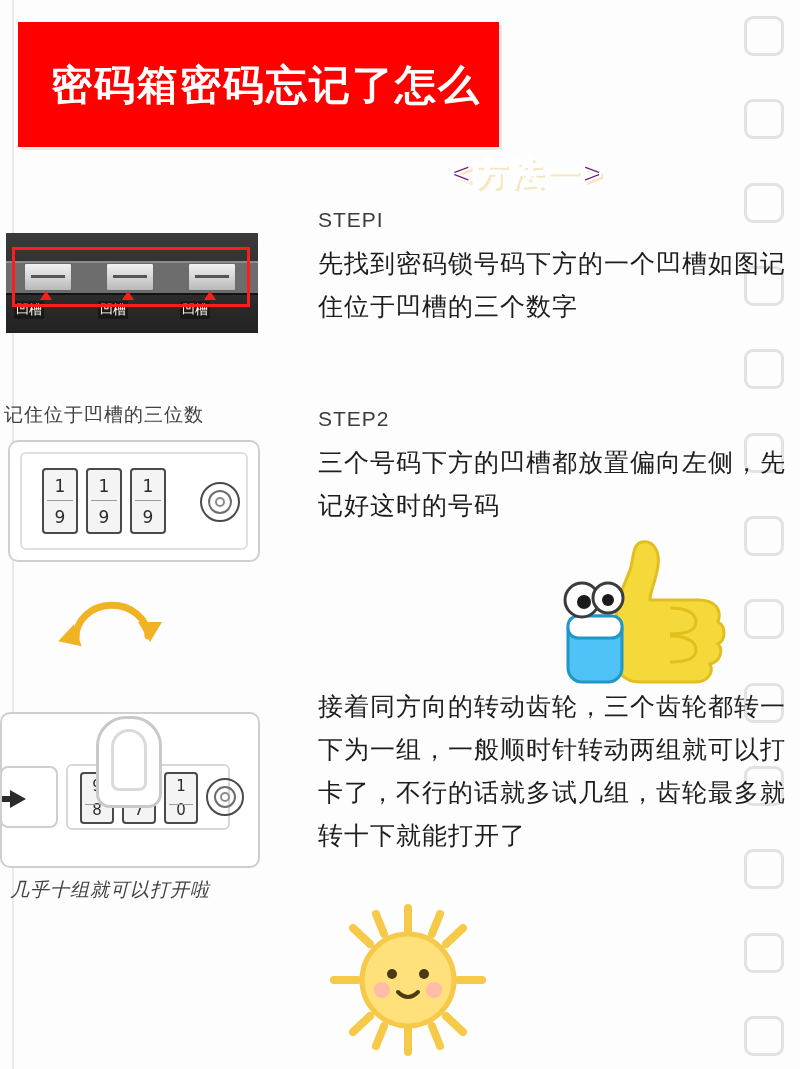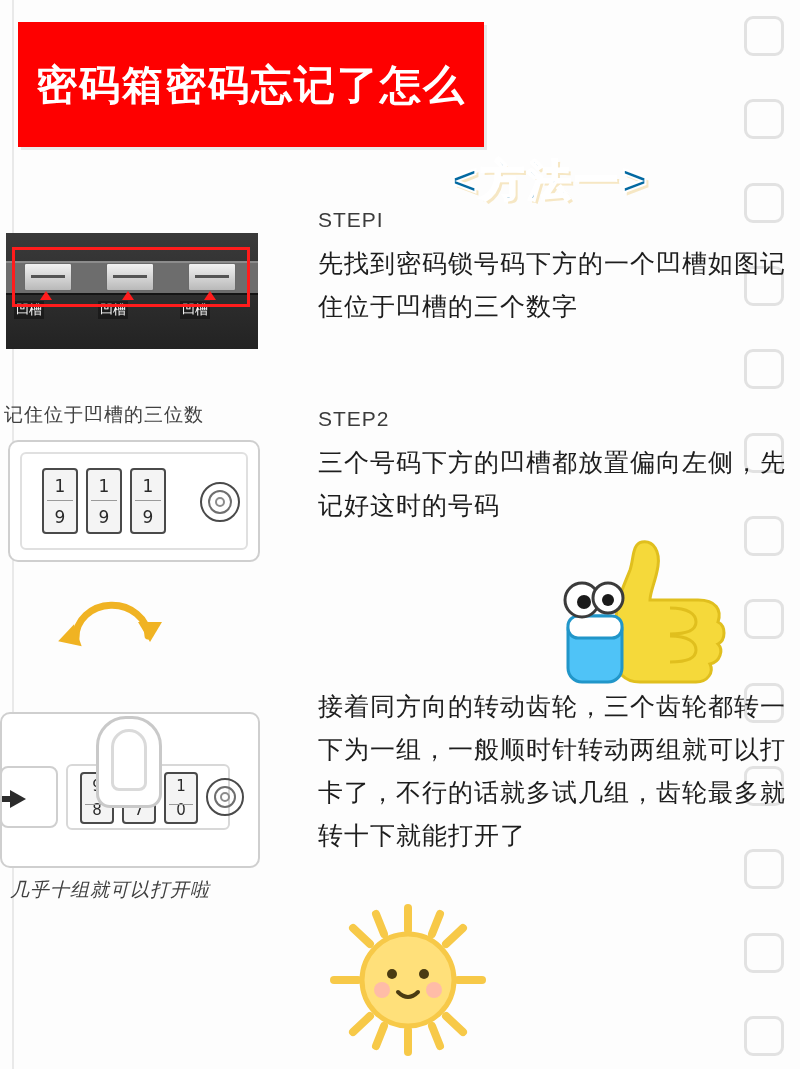--- a/index.html
+++ b/index.html
@@ -42,36 +42,37 @@
   }
 
   
   .title-banner{
     position:absolute;left:18px;top:22px;
     width:466px;height:125px;
     background:#fe0000;
     display:flex;flex-direction:column;
     align-items:center;justify-content:center;
     box-shadow:3px 3px 0 rgba(0,0,0,.08);
+    padding-left:15px;
   }
   .title-banner .t-line{
     color:#ffffff;
     font-weight:bold;
     font-size:41px;
     line-height:50px;
     letter-spacing:2px;
     text-align:center;
     white-space:nowrap;
   }
 
   
   .method-badge{
     position:absolute;left:452px;top:152px;
-    font-size:43px;font-weight:bold;
-    color:#0369a1;
+    font-size:32px;font-weight:bold;
+    color:#701a75;
     letter-spacing:4px;
     -webkit-text-stroke:2px #ffffff;
     text-shadow:
        3px 3px 0 #f6e7c4,
       -1px -1px 0 #ffffff,
        1px -1px 0 #ffffff,
       -1px  1px 0 #ffffff,
        1px  1px 0 #ffffff;
     white-space:nowrap;
   }
@@ -87,21 +88,21 @@
     font-size:25px;line-height:43px;color:#1d1d1d;
     letter-spacing:1px;
     font-family:"DejaVu Sans", sans-serif;
   }
   #step1{top:208px;}
   #step2{top:407px;}
   #step3{top:685px;}
 
   
   .photo1{
-    position:absolute;left:6px;top:233px;width:252px;height:116px;
+    position:absolute;left:6px;top:233px;width:252px;height:100px;
     background:linear-gradient(#3a3a3a,#232323);
     overflow:hidden;
   }
   .p1-bar{
     position:absolute;left:0;right:0;top:28px;height:30px;
     background:#6d6d6d;
     border-top:2px solid #8c8c8c;
     border-bottom:2px solid #141414;
   }
   .p1-red{

